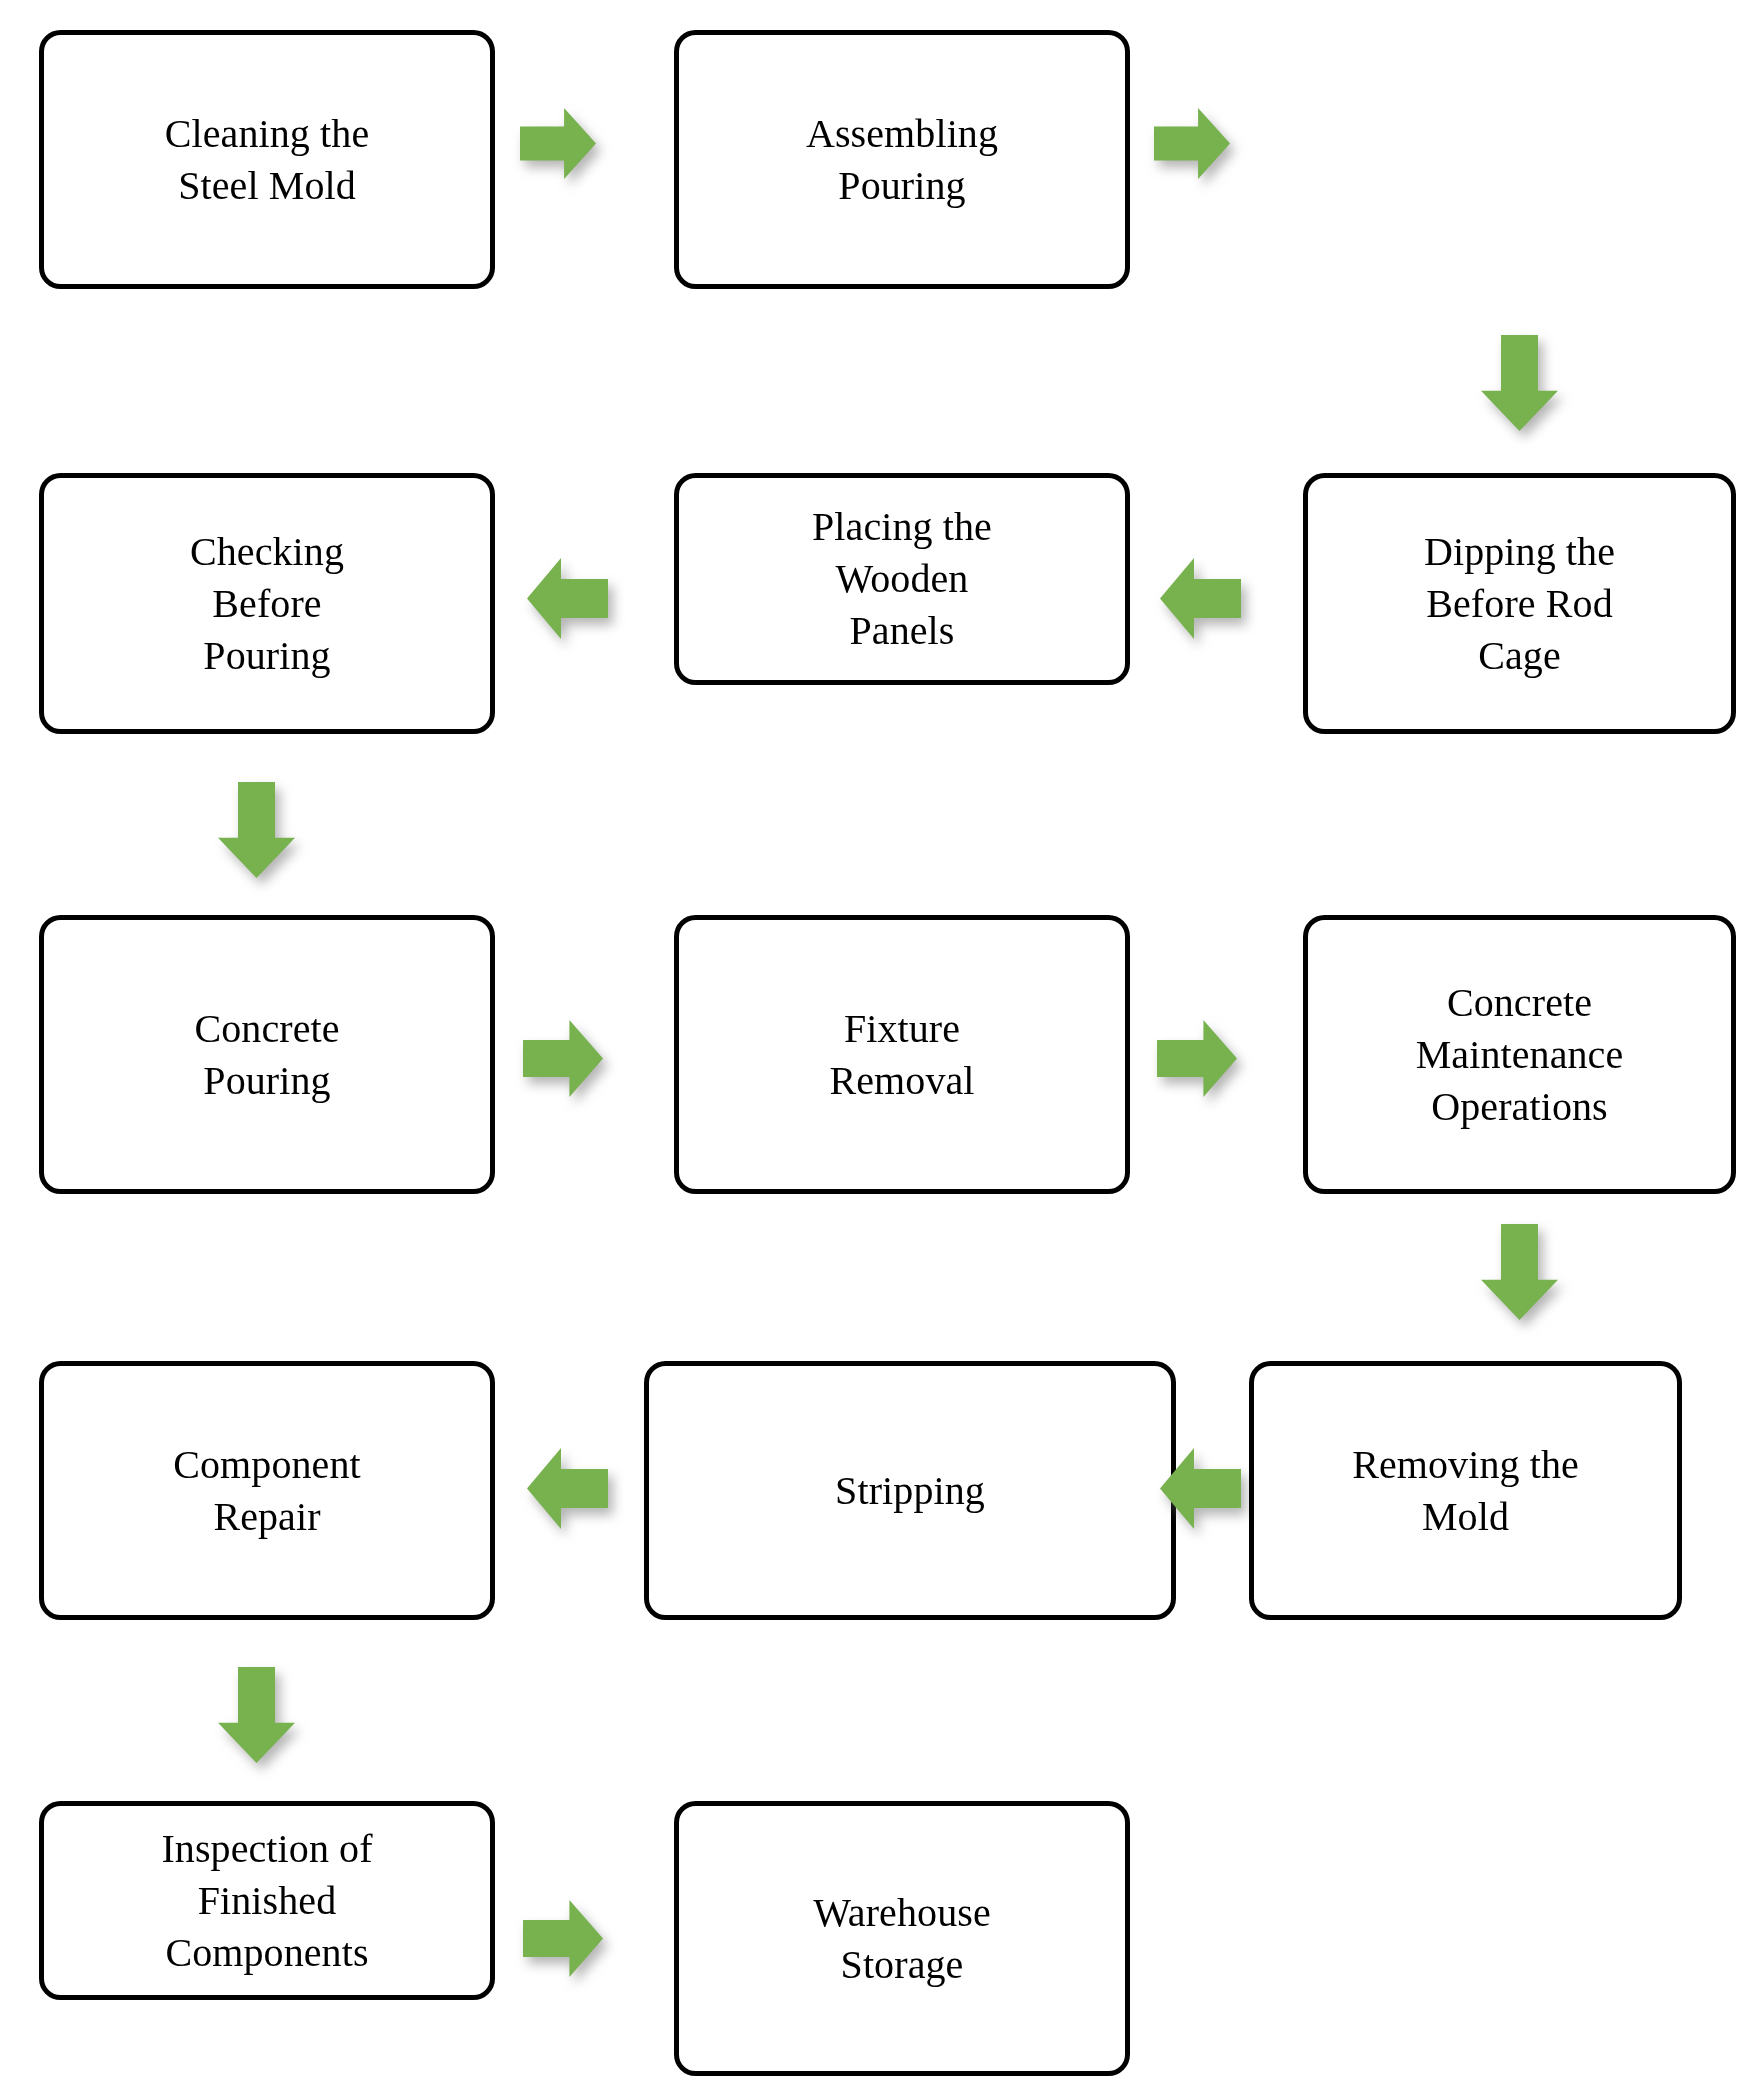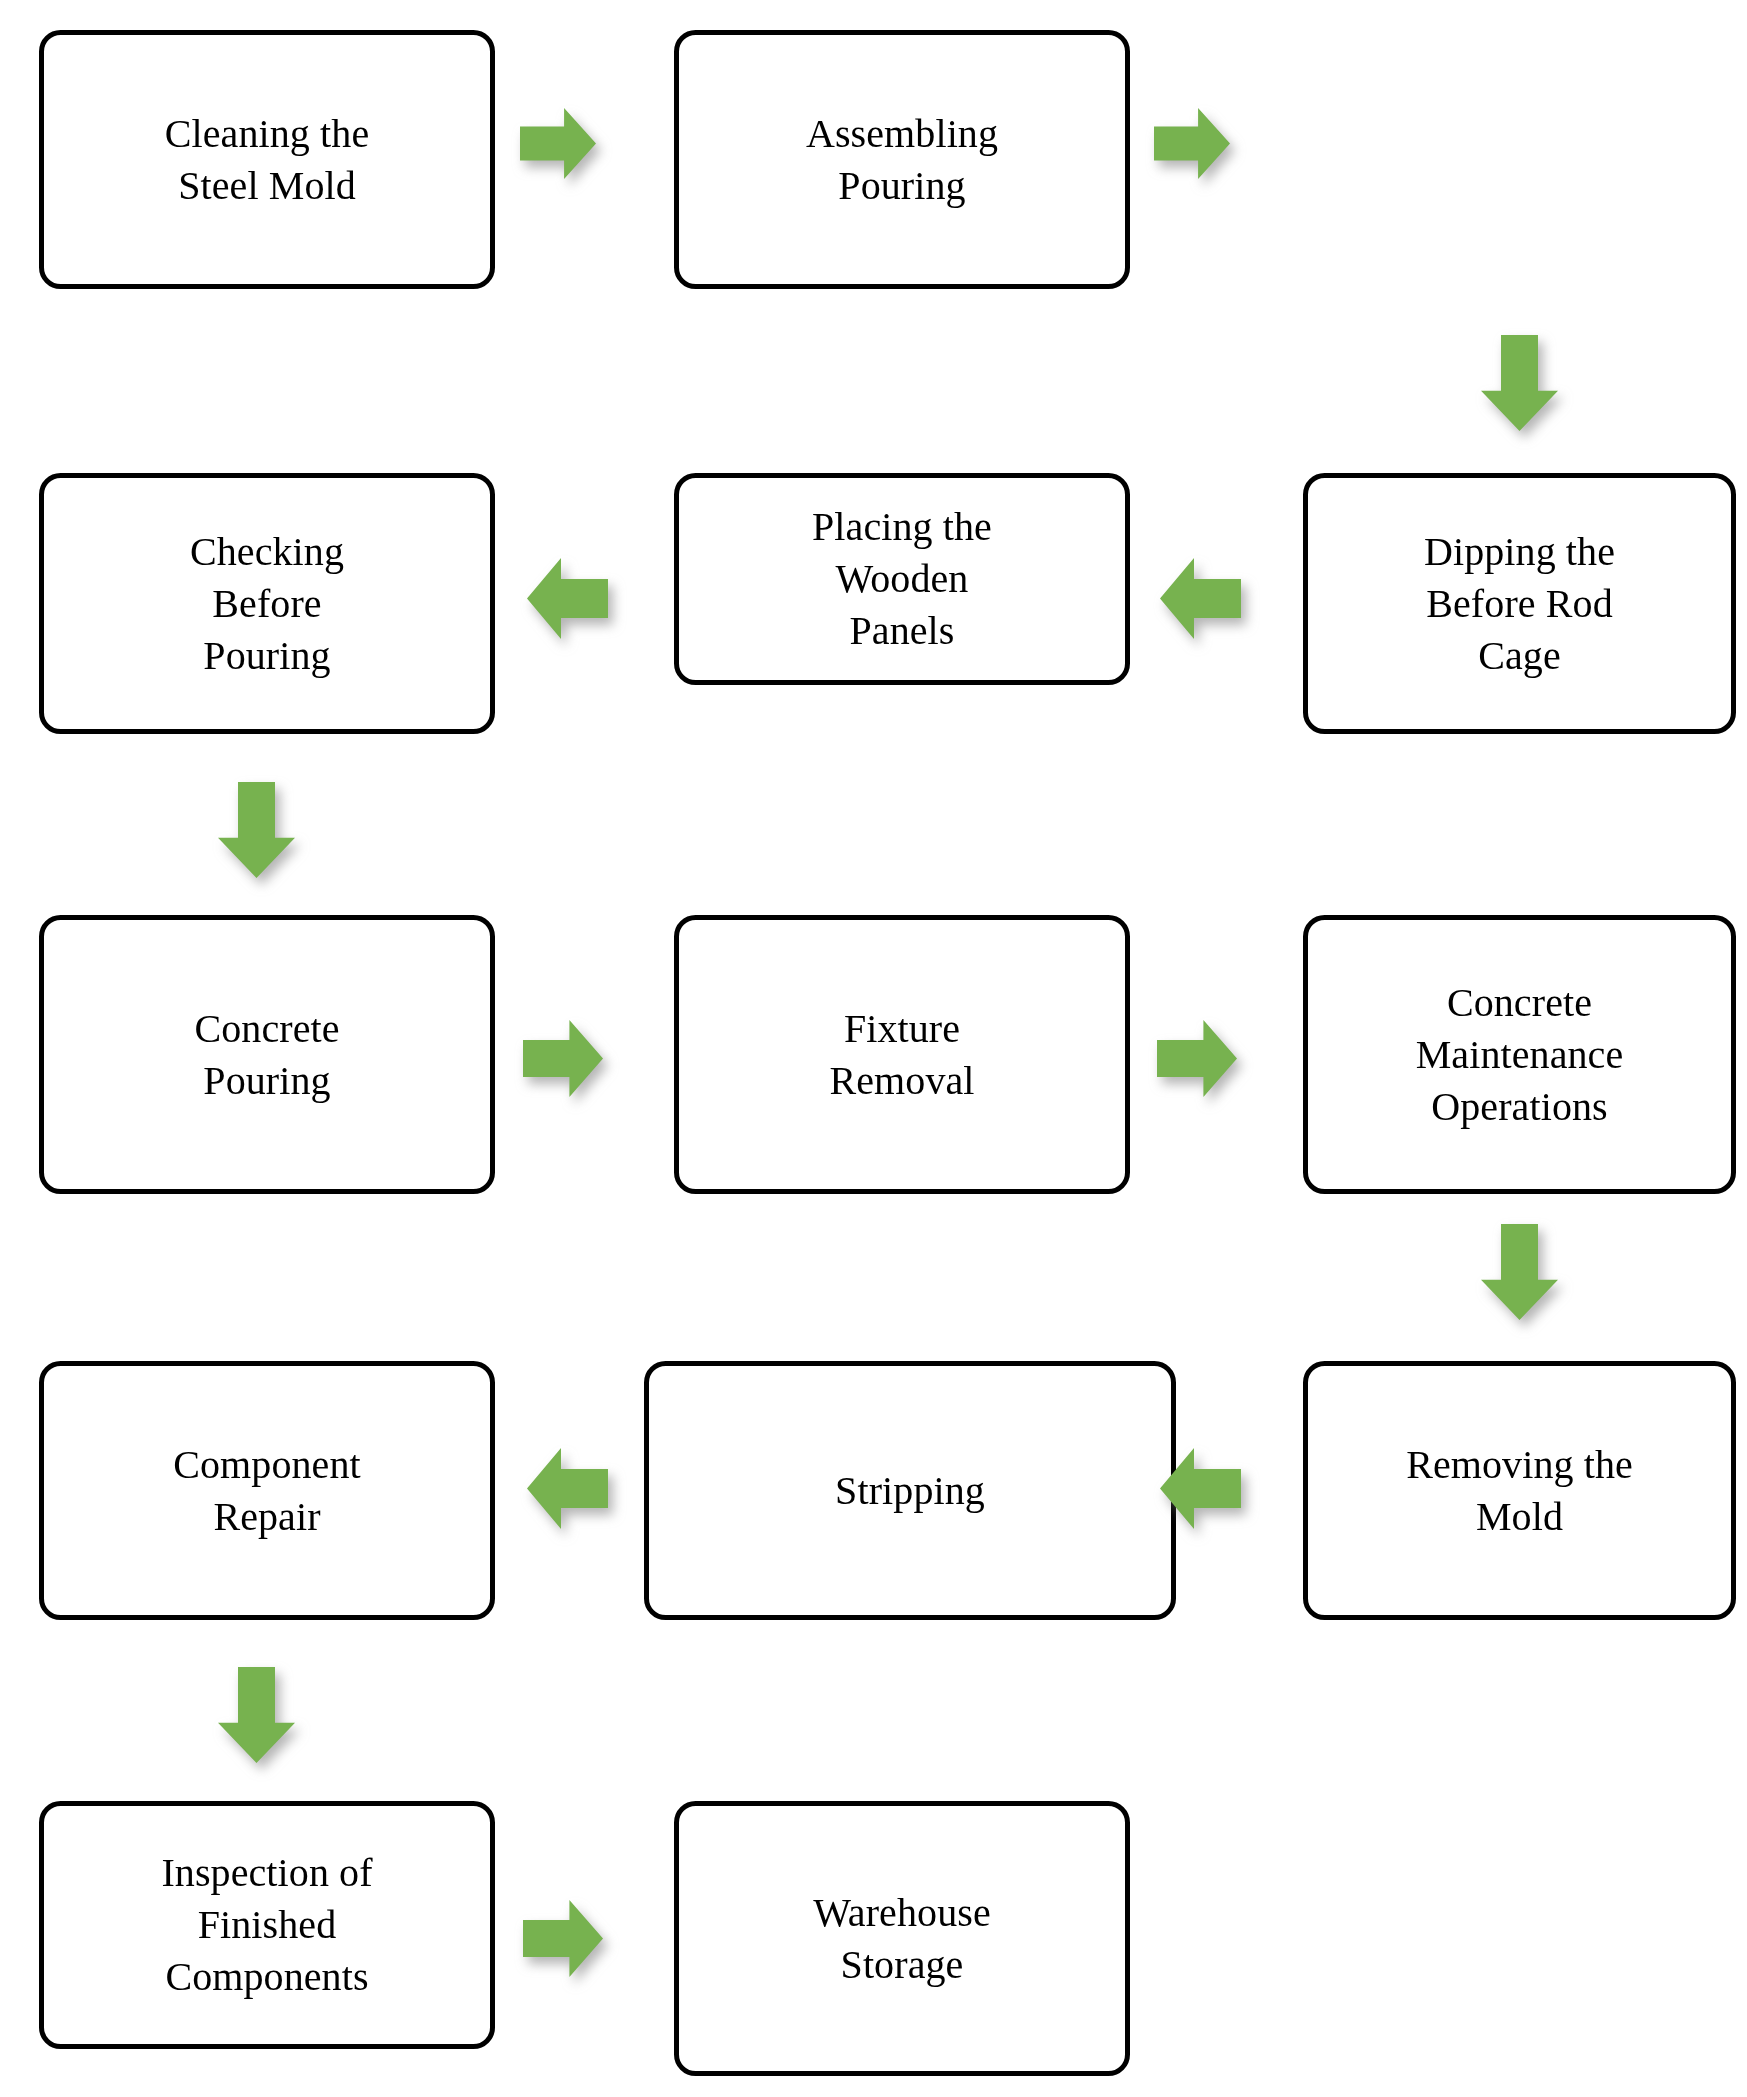--- a/index.html
+++ b/index.html
@@ -148,30 +148,30 @@
   </div>
 
   <div class="node" style="left:632px;top:1361px;width:532px;height:259px;">
     <span class="label">Stripping</span>
   </div>
 
   <div class="arrow left" style="left:1148px;top:1448px;width:81px;height:81px;">
     <div class="body"></div>
   </div>
 
-  <div class="node" style="left:1291px;top:1361px;width:433px;height:259px;">
+  <div class="node" style="left:1237px;top:1361px;width:433px;height:259px;">
     <span class="label">Removing the
 Mold</span>
   </div>
 
   <div class="arrow down" style="left:206px;top:1667px;width:77px;height:96px;">
     <div class="body"></div>
   </div>
 
-  <div class="node" style="left:27px;top:1801px;width:456px;height:248px;">
+  <div class="node" style="left:27px;top:1801px;width:456px;height:199px;">
     <span class="label">Inspection of
 Finished
 Components</span>
   </div>
 
   <div class="arrow right" style="left:511px;top:1900px;width:80px;height:77px;">
     <div class="body"></div>
   </div>
 
   <div class="node" style="left:662px;top:1801px;width:456px;height:275px;">

